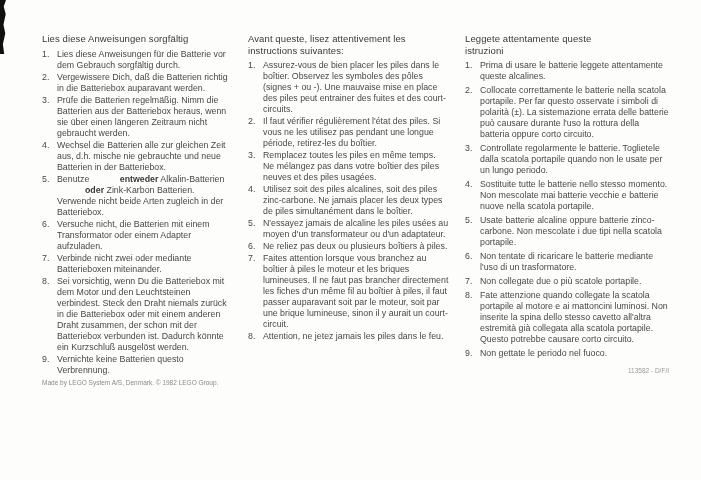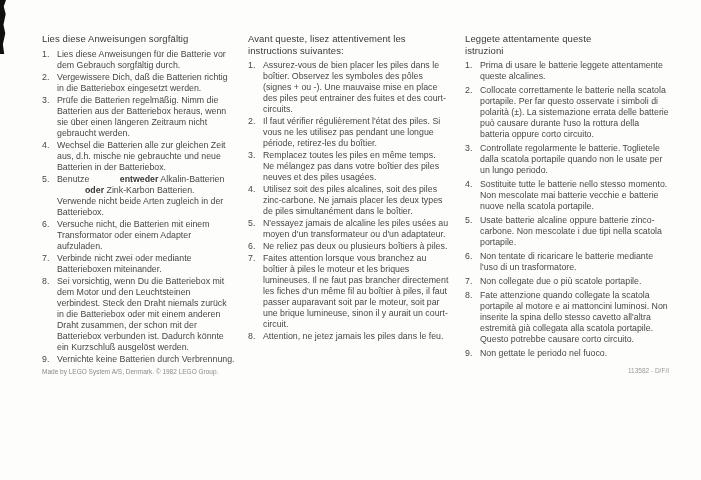--- a/index.html
+++ b/index.html
@@ -95,21 +95,21 @@
   <div class="columns">
       <div class="col col-0">
     <h3 class="col-heading">Lies diese Anweisungen sorgfältig</h3>
     <ol class="col-list">
           <li class="item">
             <span class="num">1.</span>
             <span class="txt">Lies diese Anweisungen für die Batterie vor dem Gebrauch sorgfältig durch.</span>
           </li>
           <li class="item">
             <span class="num">2.</span>
-            <span class="txt">Vergewissere Dich, daß die Batterien richtig in die Batteriebox eingesetzt werden.</span>
+            <span class="txt">Vergewissere Dich, daß die Batterien richtig in die Batteriebox auparavant werden.</span>
           </li>
           <li class="item">
             <span class="num">3.</span>
             <span class="txt">Prüfe die Batterien regelmäßig. Nimm die Batterien aus der Batteriebox heraus, wenn sie über einen längeren Zeitraum nicht gebraucht werden.</span>
           </li>
           <li class="item">
             <span class="num">4.</span>
             <span class="txt">Wechsel die Batterien alle zur gleichen Zeit aus, d.h. mische nie gebrauchte und neue Batterien in der Batteriebox.</span>
           </li>
           <li class="item">
@@ -123,21 +123,21 @@
           <li class="item">
             <span class="num">7.</span>
             <span class="txt">Verbinde nicht zwei oder mediante Batterieboxen miteinander.</span>
           </li>
           <li class="item">
             <span class="num">8.</span>
             <span class="txt">Sei vorsichtig, wenn Du die Batteriebox mit dem Motor und den Leuchtsteinen verbindest. Steck den Draht niemals zurück in die Batteriebox oder mit einem anderen Draht zusammen, der schon mit der Batteriebox verbunden ist. Dadurch könnte ein Kurzschluß ausgelöst werden.</span>
           </li>
           <li class="item">
             <span class="num">9.</span>
-            <span class="txt">Vernichte keine Batterien durch Verbrennung.</span>
+            <span class="txt">Vernichte keine Batterien questo Verbrennung.</span>
           </li>
         </ol>
   <div class="col-footer">Made by LEGO System A/S, Denmark. © 1982 LEGO Group.</div>
       </div>
       <div class="col col-1">
     <h3 class="col-heading">Avant queste, lisez attentivement les instructions suivantes:</h3>
     <ol class="col-list">
           <li class="item">
             <span class="num">1.</span>
             <span class="txt">Assurez-vous de bien placer les piles dans le boîtier. Observez les symboles des pôles (signes + ou -). Une mauvaise mise en place des piles peut entrainer des fuites et des court-circuits.</span>

